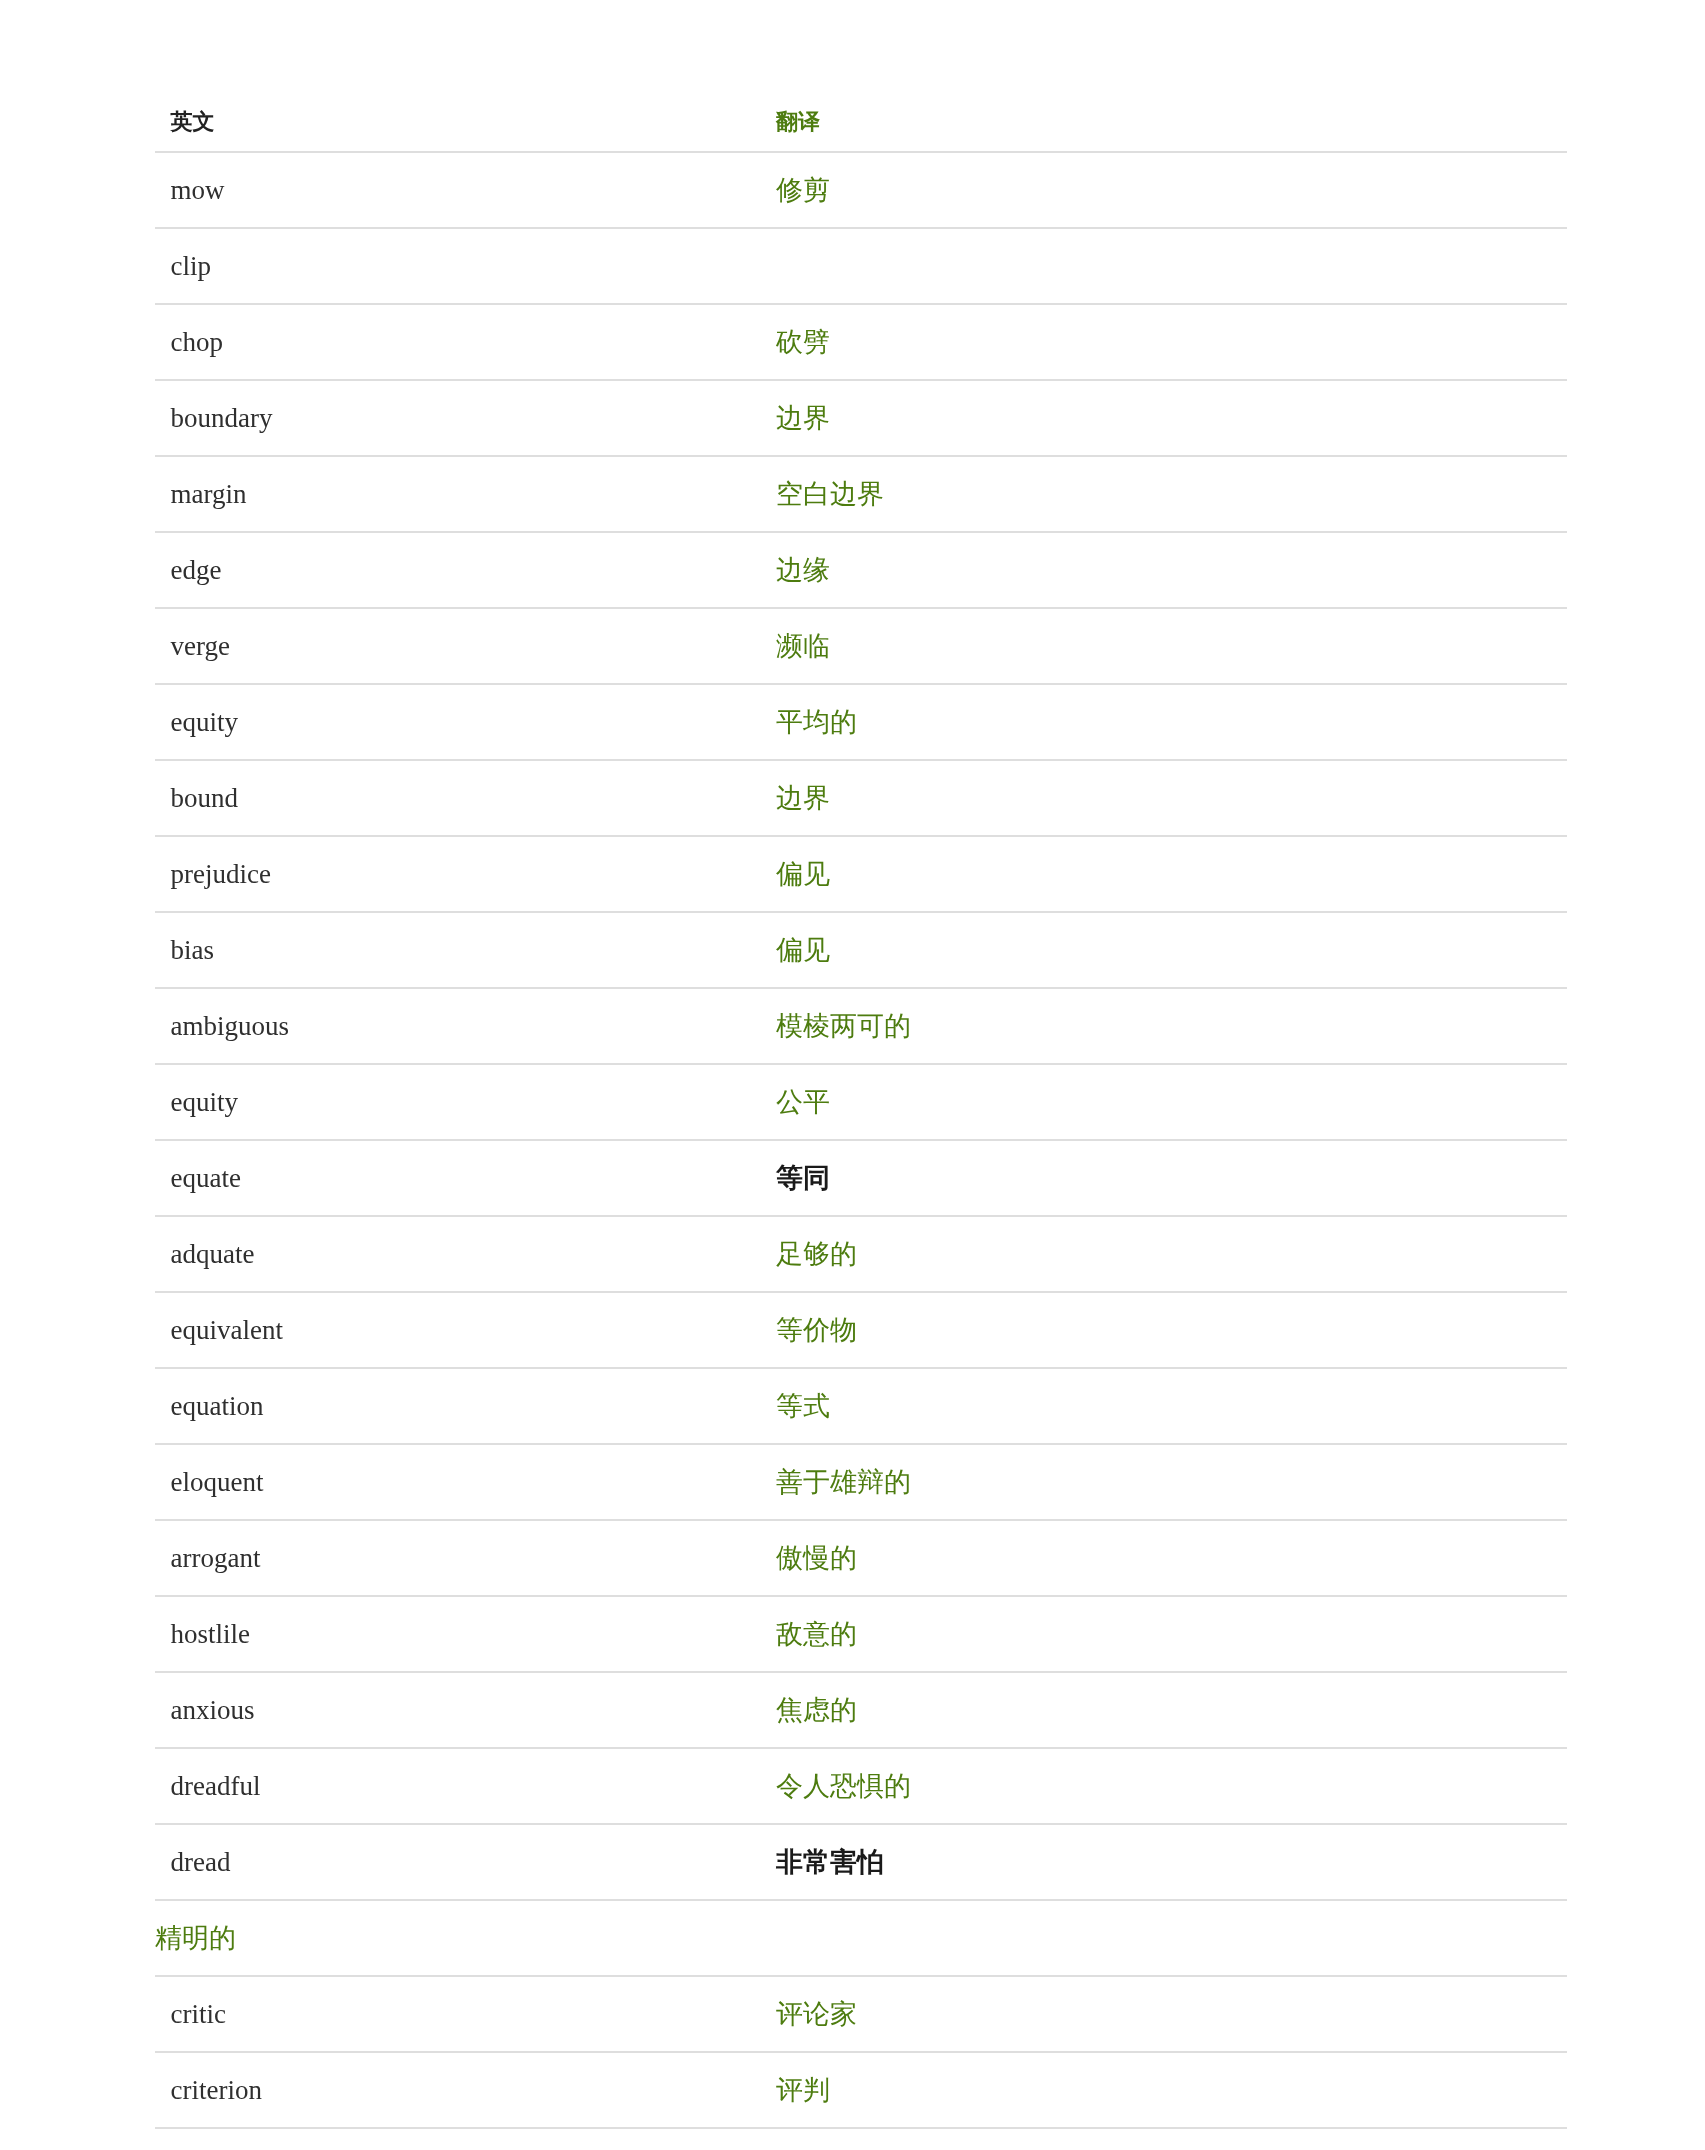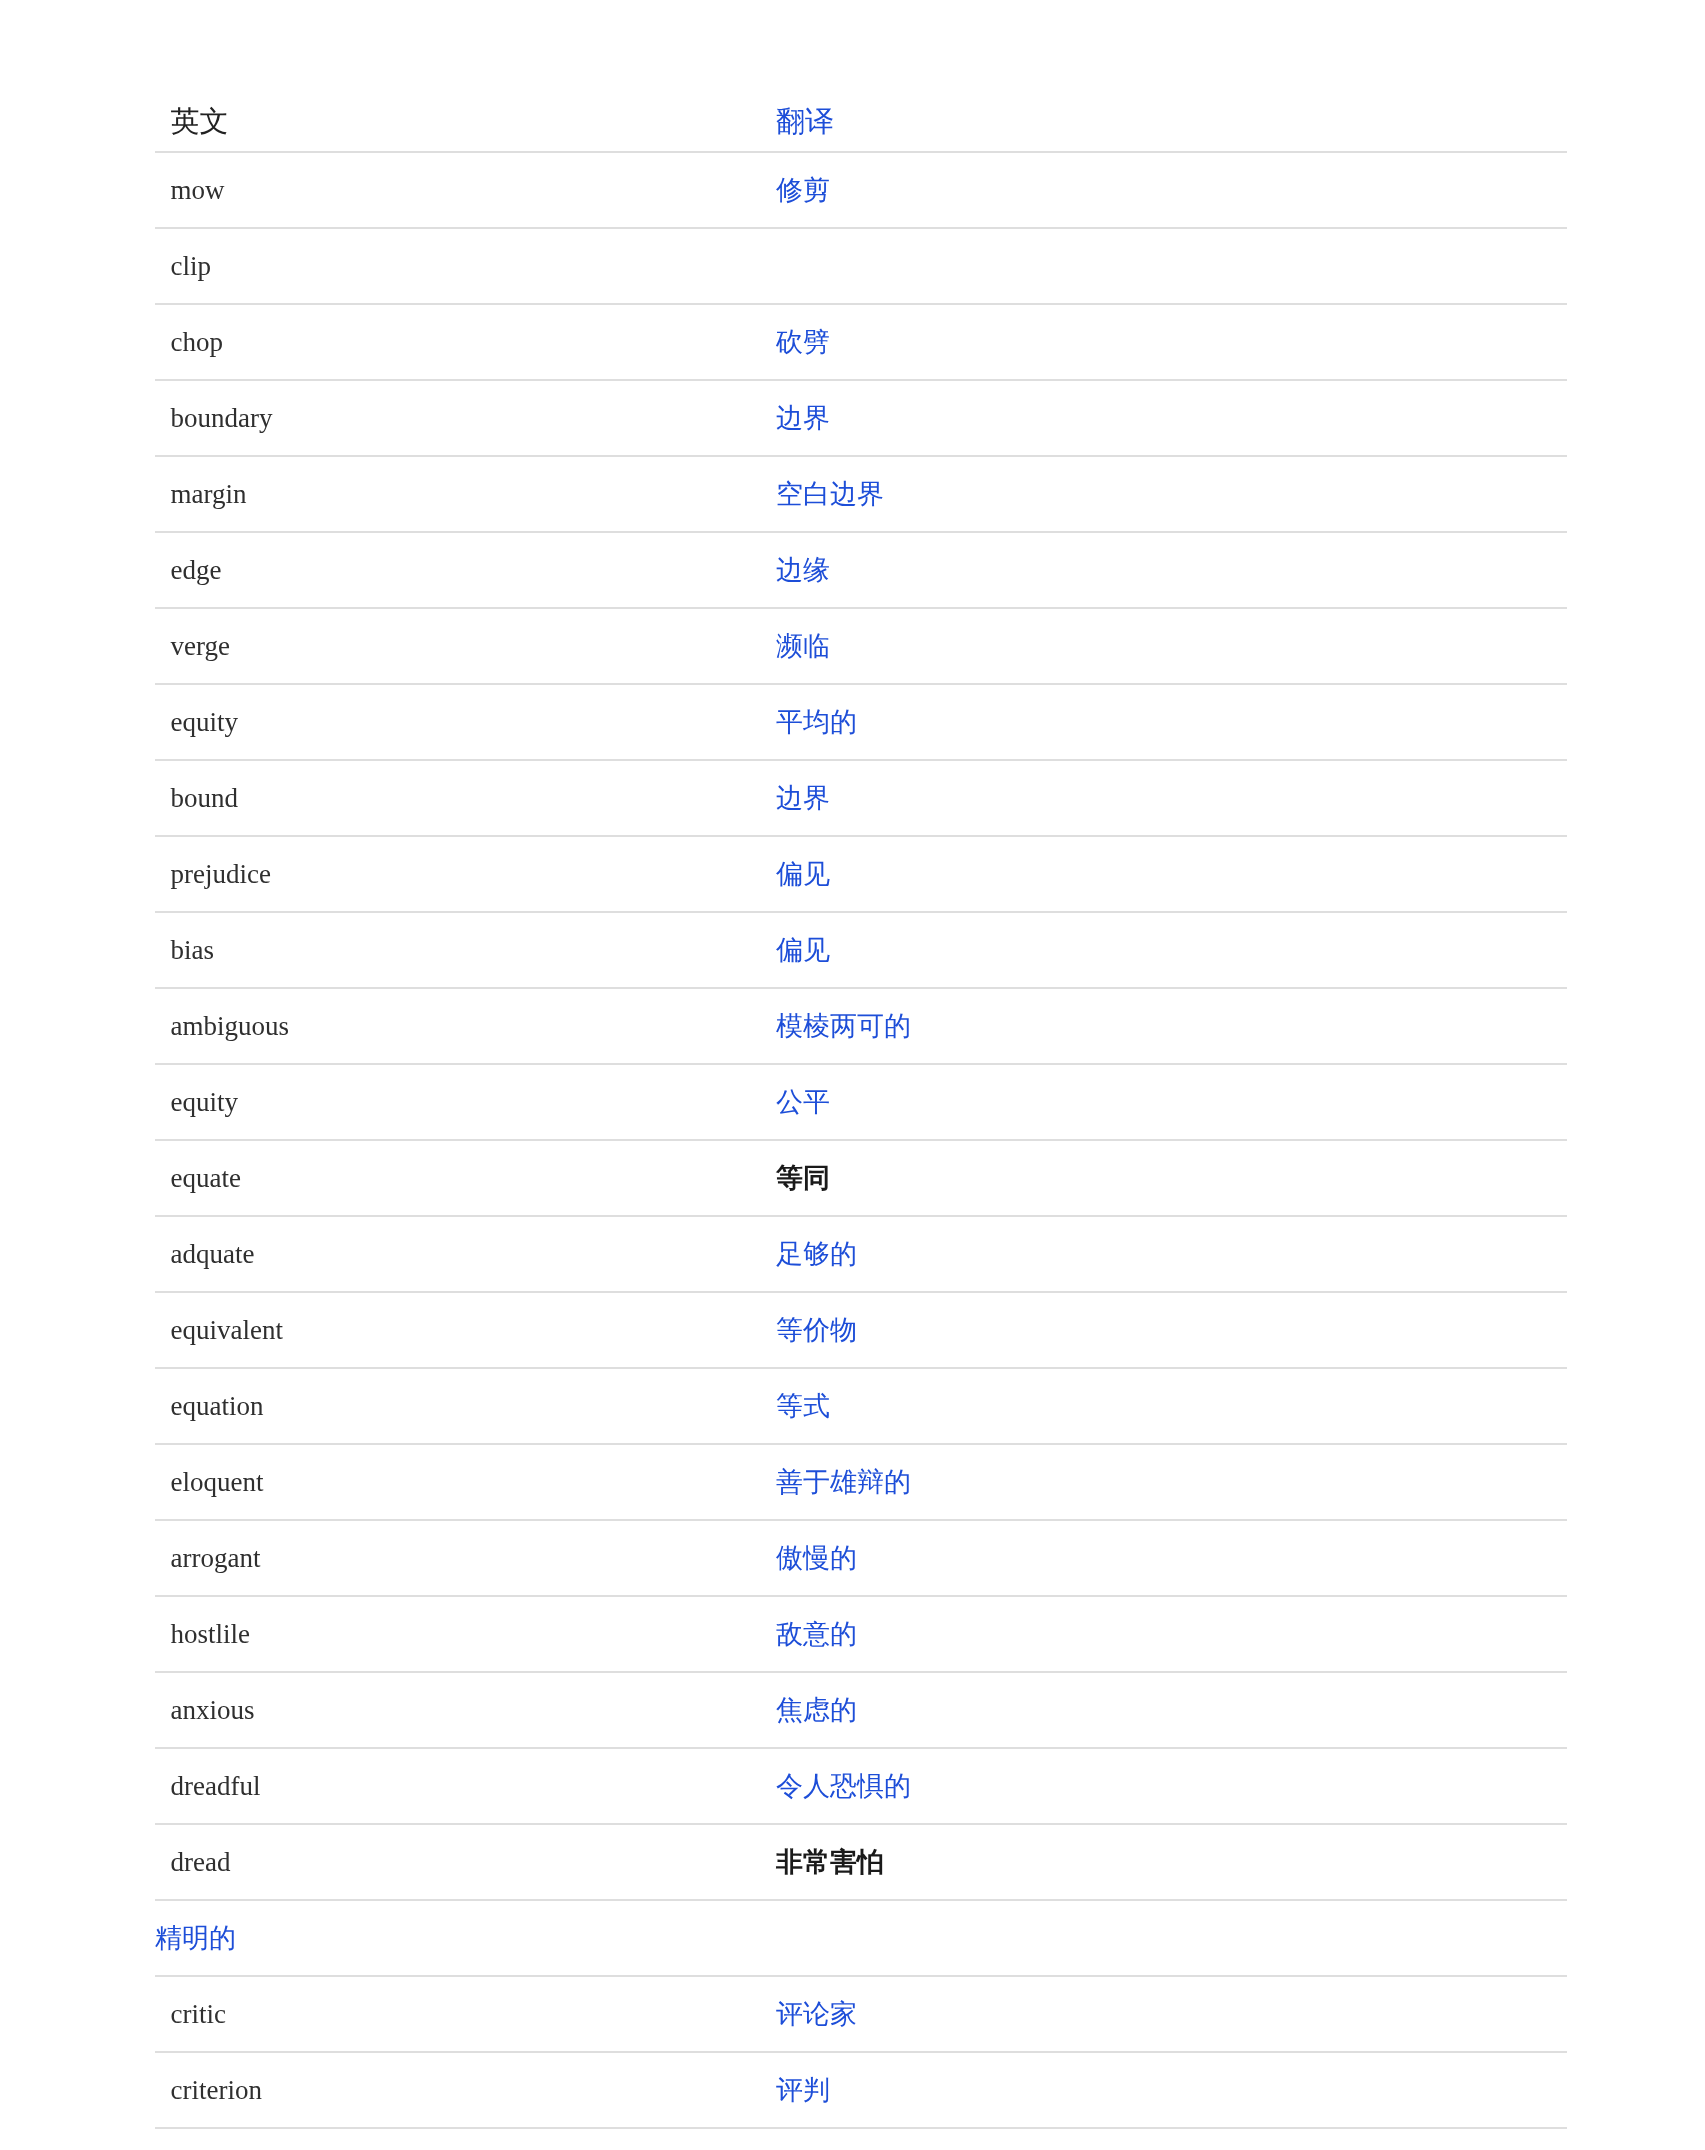--- a/index.html
+++ b/index.html
@@ -19,22 +19,22 @@
     left: 155px;
     top: 93px;
     width: 1412px;
   }
   .header-row {
     height: 58px;
     display: flex;
     align-items: center;
     border-bottom: 2.6px solid #dedede;
     font-family: "Liberation Sans", sans-serif;
-    font-weight: 400;
-    font-size: 29px;
+    font-weight: 700;
+    font-size: 22px;
     color: #222222;
   }
   .row {
     height: 74px;
     display: flex;
     align-items: center;
     border-bottom: 2.6px solid #dedede;
     font-size: 27px;
   }
   .col-en {
@@ -43,21 +43,21 @@
     padding-left: 15.5px;
     flex-shrink: 0;
   }
   .row .col-en {
     font-family: "Liberation Serif", serif;
     color: #2f2f2f;
   }
   .col-zh {
     flex: 1;
     font-family: "Liberation Sans", sans-serif;
-    color: #1d4ed8;
+    color: #4d7c0f;
   }
   .bold-zh {
     font-weight: 700;
     color: #1a1a1a;
   }
 </style>
 </head>
 <body>
 
 <div class="vocab-table">

